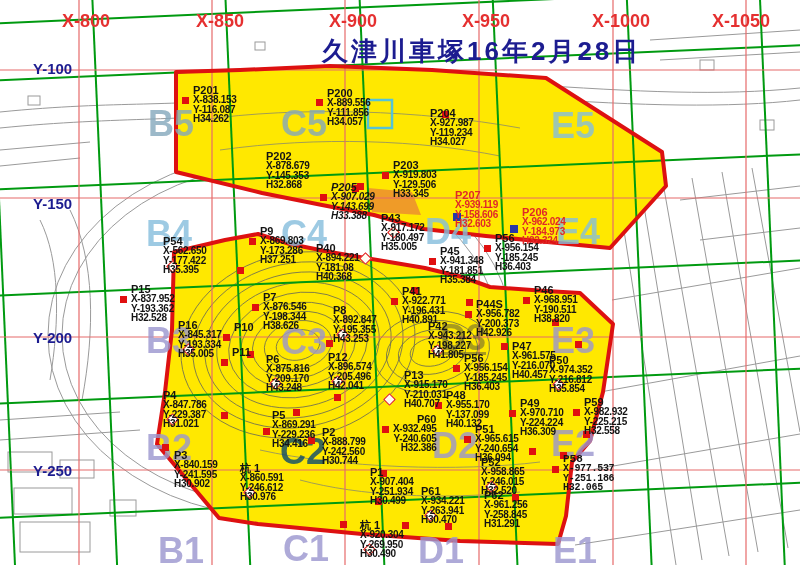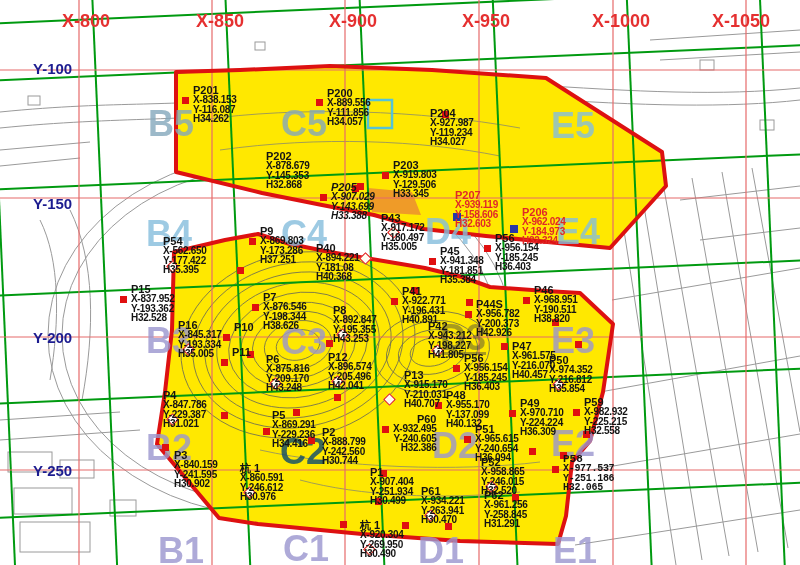--- a/index.html
+++ b/index.html
@@ -109,20 +109,21 @@
     </svg>
 
   <svg id="outline" width="800" height="565" viewBox="0 0 800 565">
     <g fill="none" stroke="#dd1111" stroke-width="4" stroke-linejoin="round">
       <polygon points="176,72 240,70 330,66 432,70 546,78 662,152 666,186 610,248 486,236 424,229 374,215 322,205 262,193 176,172"></polygon>
       <polygon points="174,252 225,240 258,234 290,244 330,252 425,268 462,277 490,287 546,291 580,293 613,324 603,392 590,441 572,462 566,516 558,544 460,541 362,534 258,524 219,518 157,444 165,392 172,330"></polygon>
     </g>
     <rect x="368" y="100" width="24" height="28" fill="none" stroke="#55c3d8" stroke-width="2.5"></rect>
   </svg>
 
+  <div id="title">久津川車塚16年2月28日</div>
 
 <div class="xlab axis" style="left: 62px; top: 11px; color: rgb(229, 48, 48);">X-800</div>
     <div class="xlab axis" style="left: 196px; top: 11px; color: rgb(229, 48, 48);">X-850</div>
     <div class="xlab axis" style="left: 329px; top: 11px; color: rgb(229, 48, 48);">X-900</div>
     <div class="xlab axis" style="left: 462px; top: 11px; color: rgb(229, 48, 48);">X-950</div>
     <div class="xlab axis" style="left: 592px; top: 11px; color: rgb(229, 48, 48);">X-1000</div>
     <div class="xlab axis" style="left: 712px; top: 11px; color: rgb(229, 48, 48);">X-1050</div>
     <div class="ylab axis" style="left: 33px; top: 60px; color: rgb(28, 28, 144);">Y-100</div>
     <div class="ylab axis" style="left: 33px; top: 195px; color: rgb(28, 28, 144);">Y-150</div>
     <div class="ylab axis" style="left: 33px; top: 329px; color: rgb(28, 28, 144);">Y-200</div>

